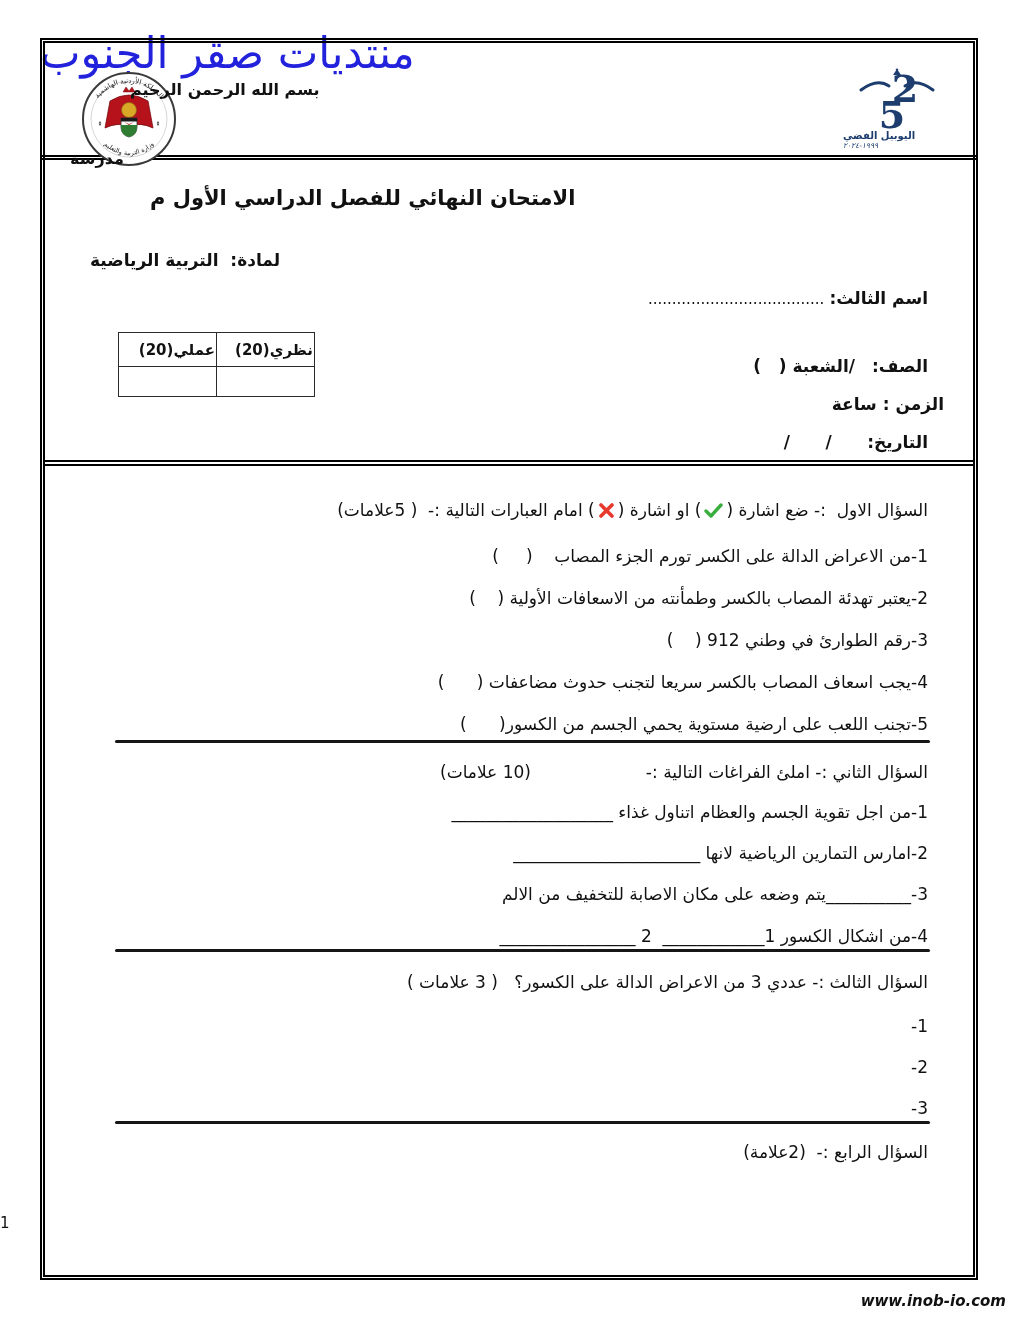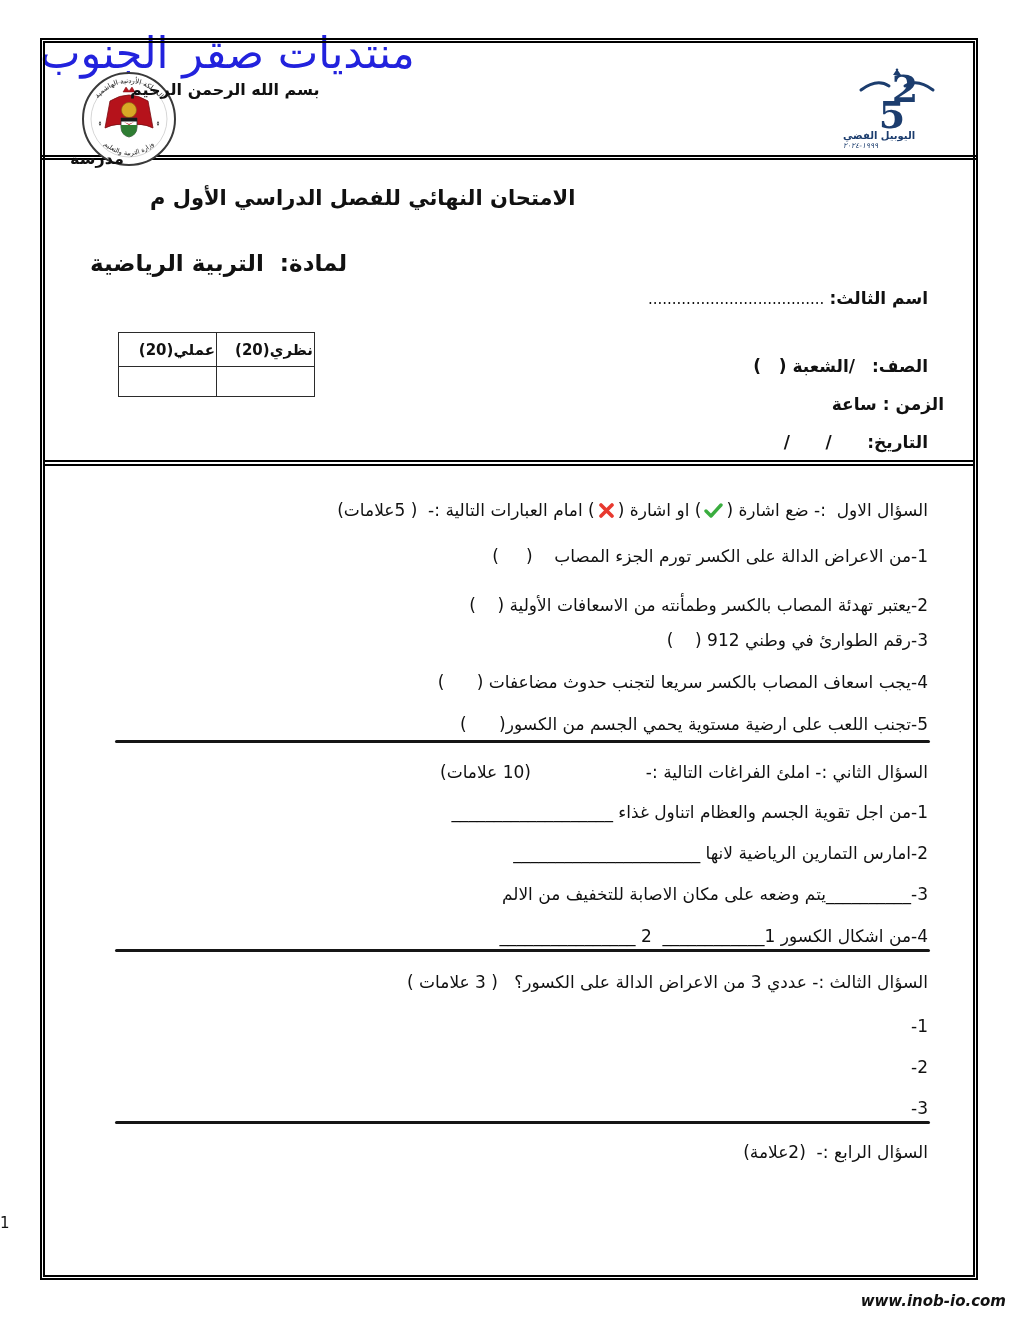--- a/index.html
+++ b/index.html
@@ -78,21 +78,21 @@
     <path d="M18,22 Q34,10 46,18" fill="none" stroke="currentColor" stroke-width="3" stroke-linecap="round"></path>
     <path d="M90,22 Q74,10 62,18" fill="none" stroke="currentColor" stroke-width="3" stroke-linecap="round"></path>
     <text x="62" y="34" font-size="38" font-weight="bold" font-family="DejaVu Serif, serif" fill="currentColor" text-anchor="middle">2</text>
     <text x="49" y="60" font-size="38" font-weight="bold" font-family="DejaVu Serif, serif" fill="currentColor" text-anchor="middle">5</text>
   </svg>
   <div class="rtl ctr jub-cap" style="color: rgb(28, 61, 110);">اليوبيل الفضي</div>
   <div class="rtl ctr jub-years" style="color: rgb(28, 61, 110); font-style: italic;">١٩٩٩-٢٠٢٤</div>
 </div>
 
 <div class="abs rtl ctr b" style="left:150px;right:0;top:186px;font-size:21px;">الامتحان النهائي للفصل الدراسي الأول م</div>
-<div class="abs rtl ctr b" style="left:90px;right:0;top:250px;font-size:23px;">لمادة:&nbsp; التربية الرياضية</div>
+<div class="abs rtl ctr b" style="left:90px;right:0;top:250px;font-size:17px;">لمادة:&nbsp; التربية الرياضية</div>
 
 <div class="abs rtl" style="right:92px;top:288px;white-space:nowrap;">
   <span class="info">اسم الثالث:</span>
   <span style="font-size:15px;">.....................................</span>
 </div>
 
 <div class="abs rtl info" style="right:92px;top:356px;">الصف:</div>
 <div class="abs rtl info" style="right:165px;top:356px;">/الشعبة (&nbsp;&nbsp;&nbsp;)</div>
 
 <table class="grade abs" style="left:118px;top:332px;">
@@ -114,21 +114,21 @@
 <div class="abs divider2" style="left:44px;top:460px;width:930px;height:0;"></div>
 
 <div class="abs rtl q" style="right:92px;top:500px;">
   <span>السؤال الاول&nbsp; :- ضع اشارة (</span><span class="icon" style="color: rgb(58, 173, 63);"><svg width="19" height="17" viewBox="0 0 19 17">
         <path d="M2,9 L7,14 L17,3" fill="none" stroke="currentColor" stroke-width="3.4" stroke-linecap="round" stroke-linejoin="round"></path>
       </svg></span><span>) او اشارة (</span><span class="icon" style="color: rgb(232, 57, 47);"><svg width="17" height="17" viewBox="0 0 17 17">
         <path d="M3,3 L14,14 M14,3 L3,14" fill="none" stroke="currentColor" stroke-width="3.6" stroke-linecap="round"></path>
       </svg></span><span>) امام العبارات التالية :-&nbsp; ( 5علامات)</span>
 </div>
 <div class="abs rtl q" style="right:92px;top:546px;">1-من الاعراض الدالة على الكسر تورم الجزء المصاب&nbsp;&nbsp;&nbsp; (&nbsp;&nbsp;&nbsp;&nbsp; )</div>
-<div class="abs rtl q" style="right:92px;top:588px;margin-top:7px;">2-يعتبر تهدئة المصاب بالكسر وطمأنته من الاسعافات الأولية (&nbsp;&nbsp;&nbsp; )</div>
+<div class="abs rtl q" style="right:92px;top:588px;">2-يعتبر تهدئة المصاب بالكسر وطمأنته من الاسعافات الأولية (&nbsp;&nbsp;&nbsp; )</div>
 <div class="abs rtl q" style="right:92px;top:630px;">3-رقم الطوارئ في وطني 912 (&nbsp;&nbsp;&nbsp; )</div>
 <div class="abs rtl q" style="right:92px;top:672px;">4-يجب اسعاف المصاب بالكسر سريعا لتجنب حدوث مضاعفات (&nbsp;&nbsp;&nbsp;&nbsp;&nbsp; )</div>
 <div class="abs rtl q" style="right:92px;top:714px;">5-تجنب اللعب على ارضية مستوية يحمي الجسم من الكسور(&nbsp;&nbsp;&nbsp;&nbsp;&nbsp; )</div>
 
 <div class="abs hrline" style="left:115px;top:740px;width:815px;"></div>
 
 <div class="abs rtl q" style="right:92px;top:762px;">السؤال الثاني :- املئ الفراغات التالية :-</div>
 <div class="abs rtl q" style="left:440px;top:762px;">(10 علامات)</div>
 <div class="abs rtl q" style="right:92px;top:802px;">1-من اجل تقوية الجسم والعظام اتناول غذاء ___________________</div>
 <div class="abs rtl q" style="right:92px;top:843px;">2-امارس التمارين الرياضية لانها ______________________</div>

